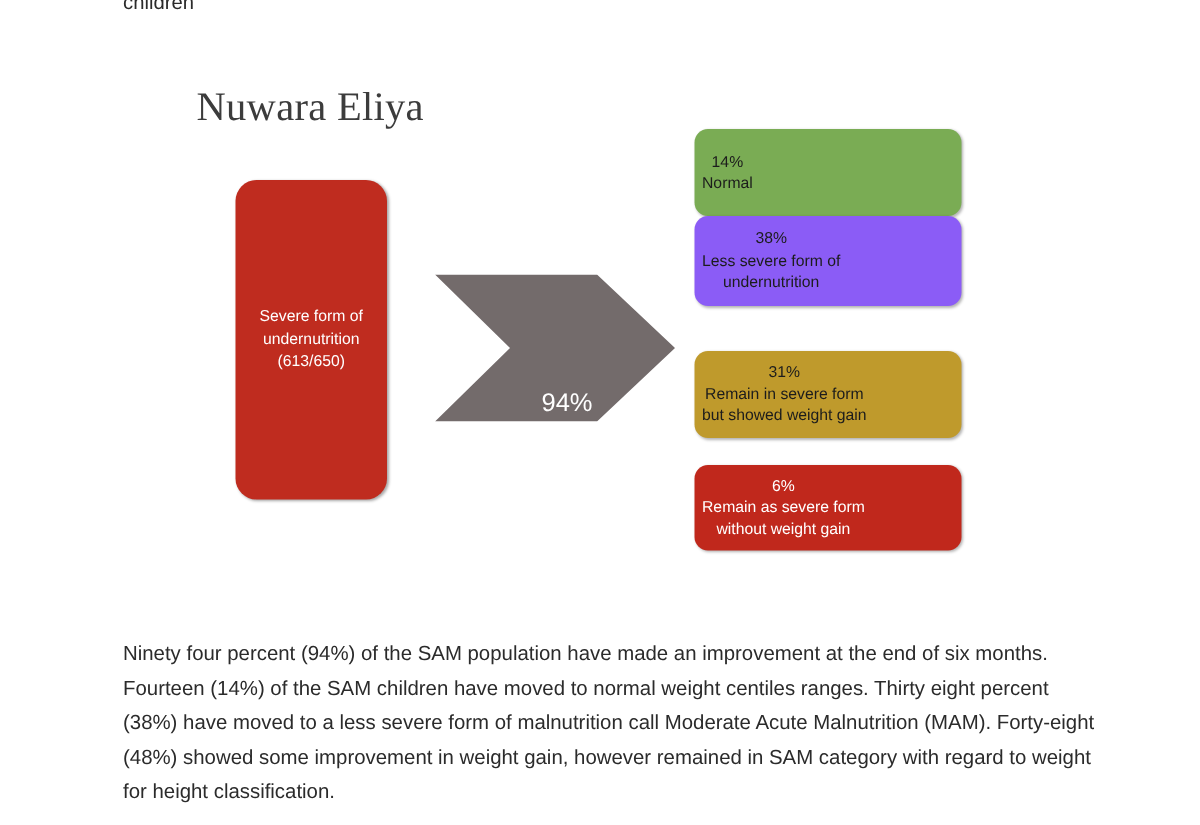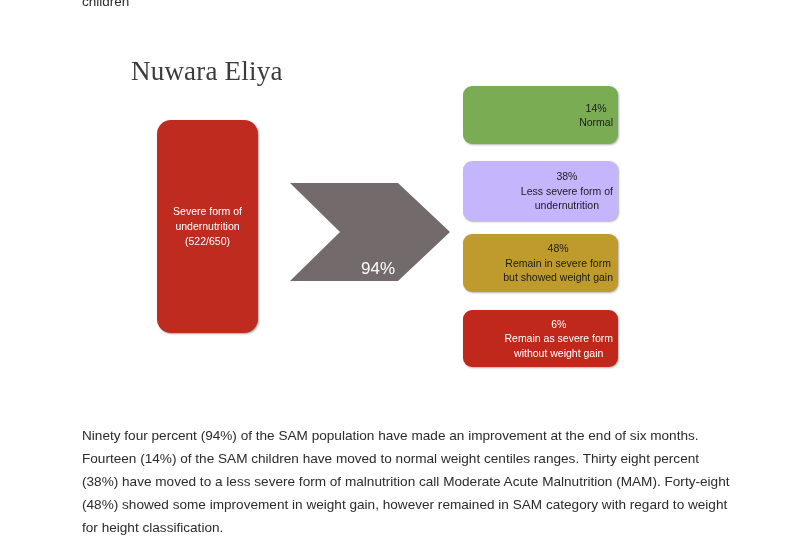--- a/index.html
+++ b/index.html
@@ -99,38 +99,37 @@
     padding-left: 16px;
     box-sizing: border-box;
     pointer-events: none;
     margin-top: 37px;
   }
 
   
   .outcome-box {
     position: absolute;
     left: 463px;
-    width: 155px;
+    width: 178px;
     border-radius: 9px;
     box-shadow: 1px 1px 2px rgba(0,0,0,0.3);
     display: flex;
     align-items: center;
-    justify-content: flex-end;
+    justify-content: flex-start;
     box-sizing: border-box;
-    padding-left: 33px;
   }
   .outcome-box .box-text {
     font-size: 10.5px;
     line-height: 14.5px;
     text-align: center;
     padding: 0 5px;
     white-space: pre-line;
   }
   #outcome-normal      { top: 86px;  height: 58px; background: #7aac54; }
-  #outcome-less-severe { top: 161px; height: 60px; background: #c4b5fd; }
+  #outcome-less-severe { top: 144px; height: 60px; background: #8b5cf6; }
   #outcome-weight-gain { top: 234px; height: 58px; background: #bf9a2c; }
   #outcome-no-gain     { top: 310px; height: 57px; background: #c0281c; }
 
   #outcome-normal .box-text,
   #outcome-less-severe .box-text,
   #outcome-weight-gain .box-text { color: #1c1c1c; }
   #outcome-no-gain .box-text     { color: #ffffff; }
 
   
   #body-text {
@@ -153,21 +152,21 @@
 
 <div id="top-cut-text">children</div>
 
 <div id="figure">
 
   <div id="figure-title">Nuwara Eliya</div>
 
   <div id="source-box">
     <div class="box-text">Severe form of
 undernutrition
-(522/650)</div>
+(613/650)</div>
   </div>
 
   <div id="flow-arrow">
     <svg viewBox="0 0 160 98" xmlns="http://www.w3.org/2000/svg">
       <polygon points="0,0 108,0 160,49 108,98 0,98 50,49" fill="#736b6b"></polygon>
     </svg>
     <div class="arrow-label">94%</div>
   </div>
 
   <div id="outcome-normal" class="outcome-box">
@@ -175,21 +174,21 @@
 Normal</div>
   </div>
 
   <div id="outcome-less-severe" class="outcome-box">
     <div class="box-text">38%
 Less severe form of
 undernutrition</div>
   </div>
 
   <div id="outcome-weight-gain" class="outcome-box">
-    <div class="box-text">48%
+    <div class="box-text">31%
 Remain in severe form
 but showed weight gain</div>
   </div>
 
   <div id="outcome-no-gain" class="outcome-box">
     <div class="box-text">6%
 Remain as severe form
 without weight gain</div>
   </div>
 

